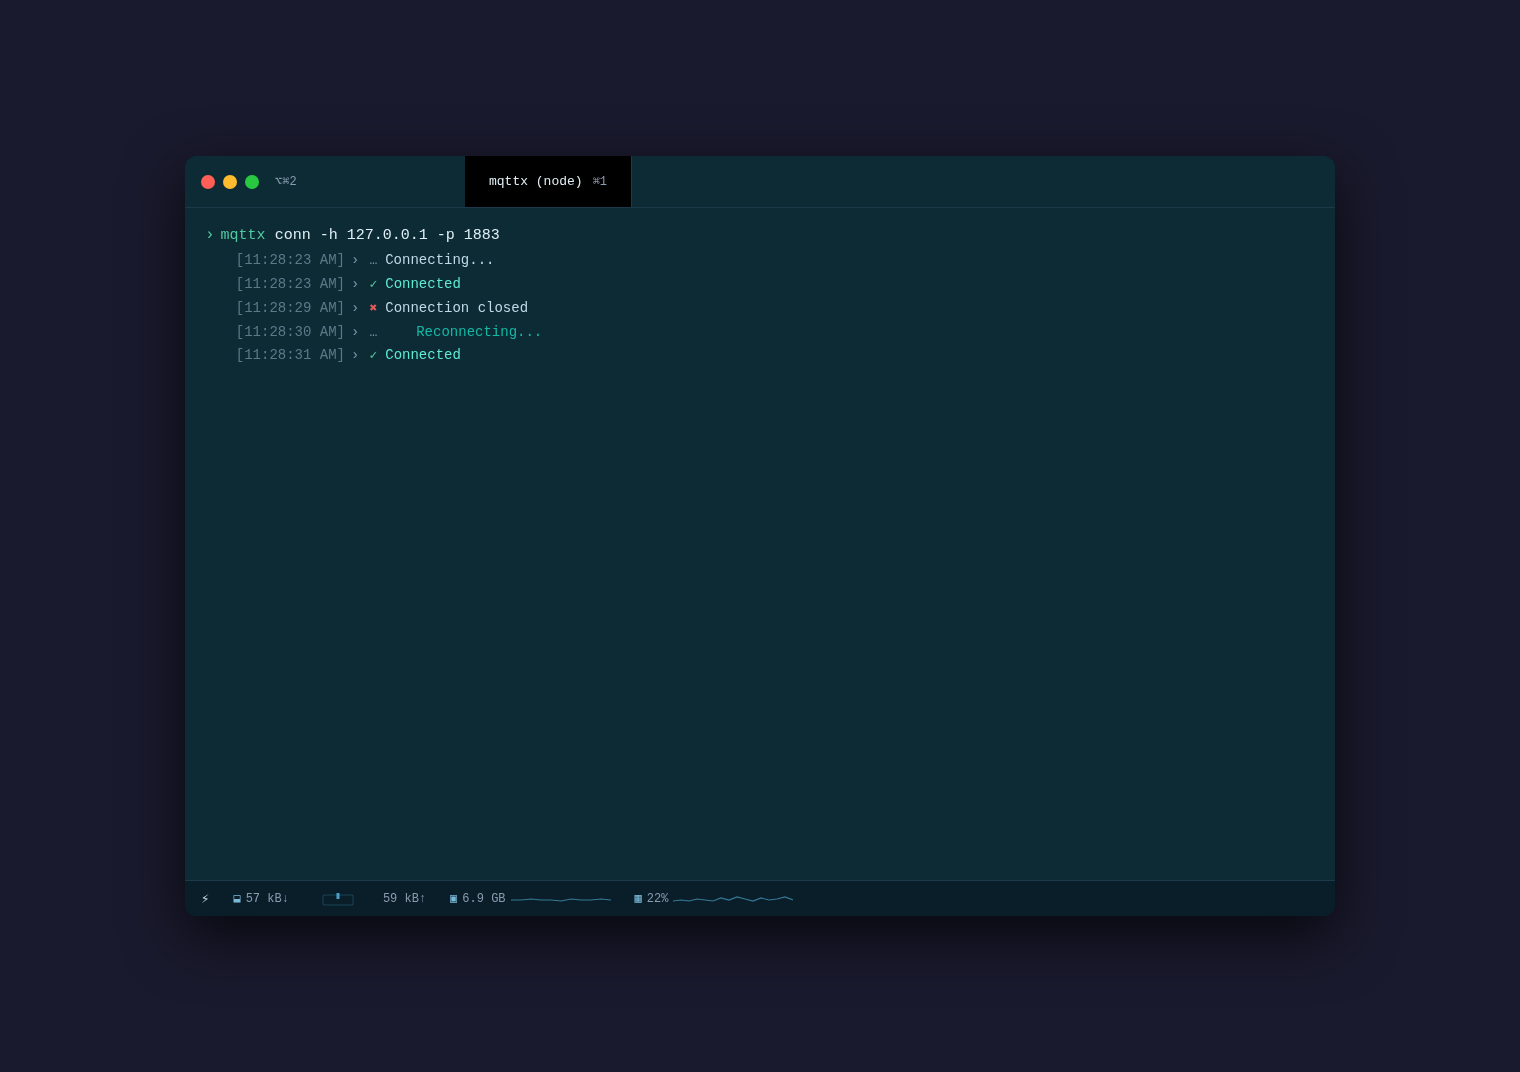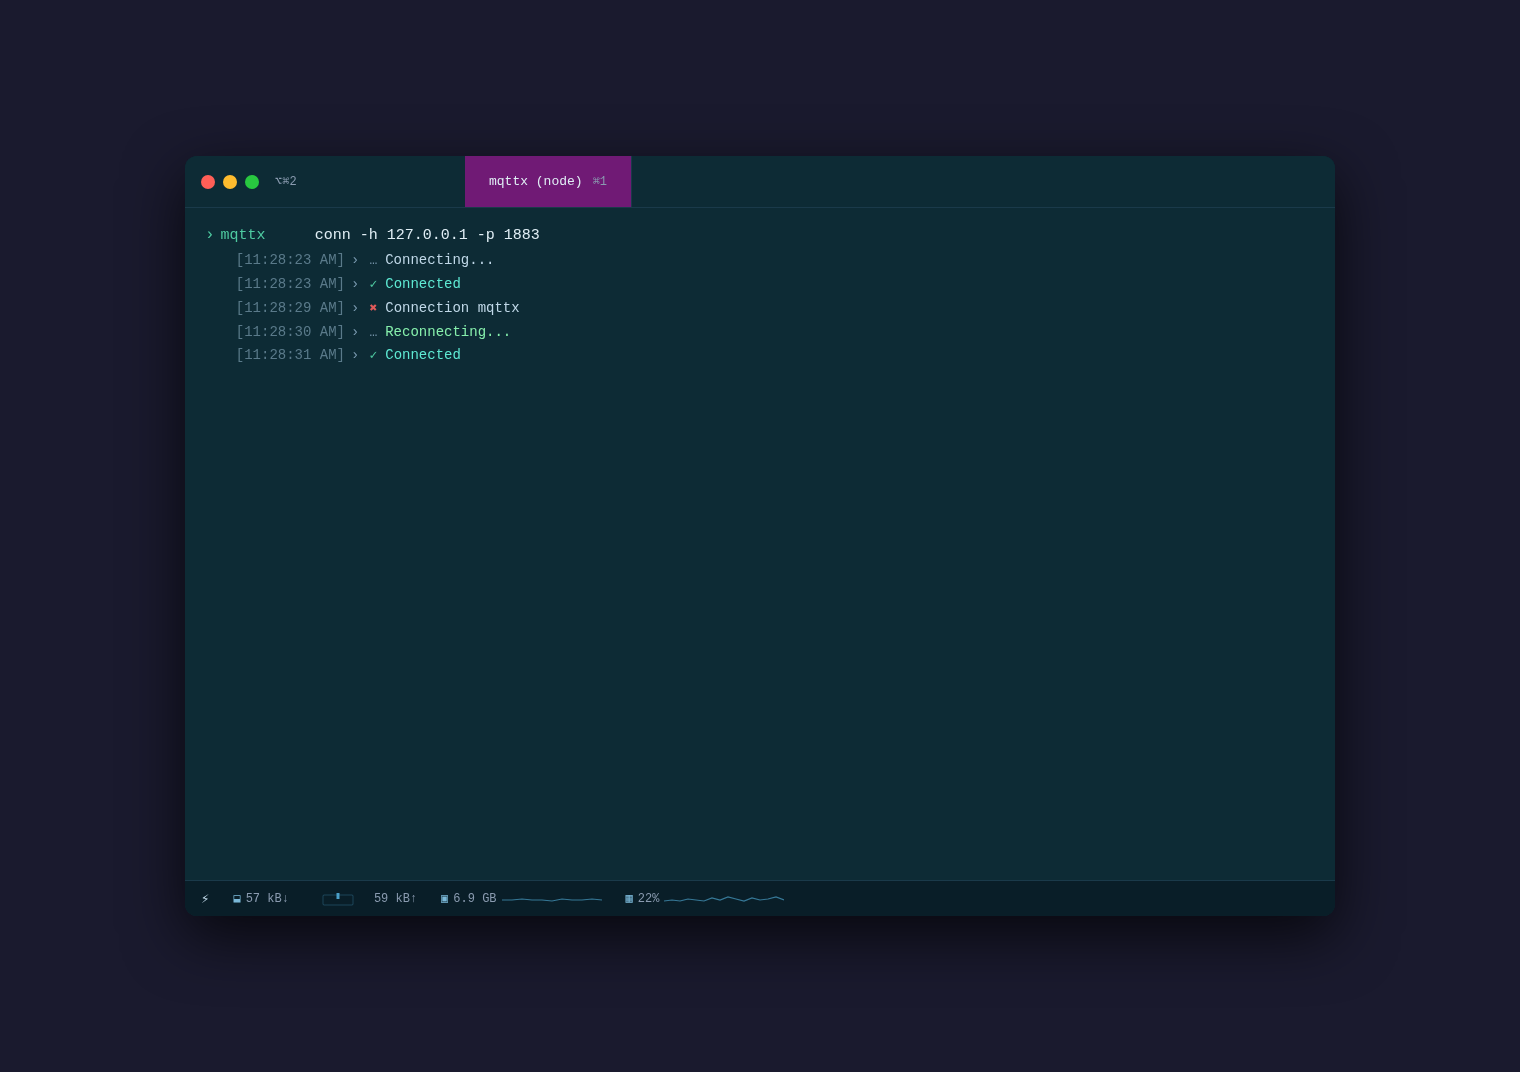--- a/index.html
+++ b/index.html
@@ -62,21 +62,21 @@
       display: flex;
       align-items: center;
       justify-content: center;
       padding: 0 24px;
       font-size: 13px;
       gap: 10px;
       border-right: 1px solid #1a3a4a;
       cursor: pointer;
     }
     .tab.active {
-      background: #701a75;
+      background: #000000;
       color: #e0eef5;
     }
     .tab.inactive {
       color: #8a9bb0;
     }
     .tab-shortcut {
       color: #8a9bb0;
       font-size: 12px;
     }
     .tab-dot {
@@ -102,21 +102,20 @@
     .prompt-arrow {
       color: #4ec9a0;
       font-size: 16px;
     }
     .cmd-text .cmd-name {
       color: #4ec9a0;
       margin-top: 40px;
     }
     .cmd-text .cmd-args {
       color: #e0eef5;
-      margin-left: 40px;
     }
     .log-line {
       display: flex;
       align-items: baseline;
       gap: 4px;
       color: #7a9ab0;
       font-size: 14px;
     }
     .log-timestamp {
       color: #5a7a8a;
@@ -134,21 +133,21 @@
     .icon-dots { color: #7a9ab0; }
     .icon-check { color: #4ec9a0; }
     .icon-cross { color: #e05a5a; }
     .log-message {
       color: #c0d8e8;
       text-align: center;
     }
     .log-message.connecting { color: #c0d8e8; }
     .log-message.connected { color: #5eead4; }
     .log-message.closed { color: #c0d8e8; }
-    .log-message.reconnecting { color: #86efac; }
+    .log-message.reconnecting { color: #14b8a6; margin-left: 31px; }
     
     .statusbar {
       height: 36px;
       background: #091e28;
       border-top: 1px solid #1a3a4a;
       display: flex;
       align-items: center;
       padding: 0 16px;
       gap: 24px;
       flex-shrink: 0;
@@ -164,21 +163,21 @@
       color: #8a9bb0;
       font-size: 12px;
     }
     .status-item .status-icon-sym {
       color: #7ab8d8;
       font-size: 12px;
     }
     .status-bar-graph {
       display: flex;
       align-items: center;
-      gap: 11px;
+      gap: 20px;
     }
     
     .terminal-body::-webkit-scrollbar { width: 6px; }
     .terminal-body::-webkit-scrollbar-track { background: #0d2b35; }
     .terminal-body::-webkit-scrollbar-thumb { background: #2a5a6a; border-radius: 3px; }
   </style>
 </head>
 <body>
 
 <div class="window">
@@ -219,21 +218,21 @@
       <span class="log-timestamp">[11:28:23 AM]</span>
       <span class="log-arrow">›</span>
       <span class="log-icon icon-check">✓</span>
       <span class="log-message connected">Connected</span>
     </div>
 
     <div class="log-line">
       <span class="log-timestamp">[11:28:29 AM]</span>
       <span class="log-arrow">›</span>
       <span class="log-icon icon-cross">✖</span>
-      <span class="log-message closed">Connection mqttx</span>
+      <span class="log-message closed">Connection closed</span>
     </div>
 
     <div class="log-line">
       <span class="log-timestamp">[11:28:30 AM]</span>
       <span class="log-arrow">›</span>
       <span class="log-icon icon-dots">…</span>
       <span class="log-message reconnecting">Reconnecting...</span>
     </div>
 
     <div class="log-line">

